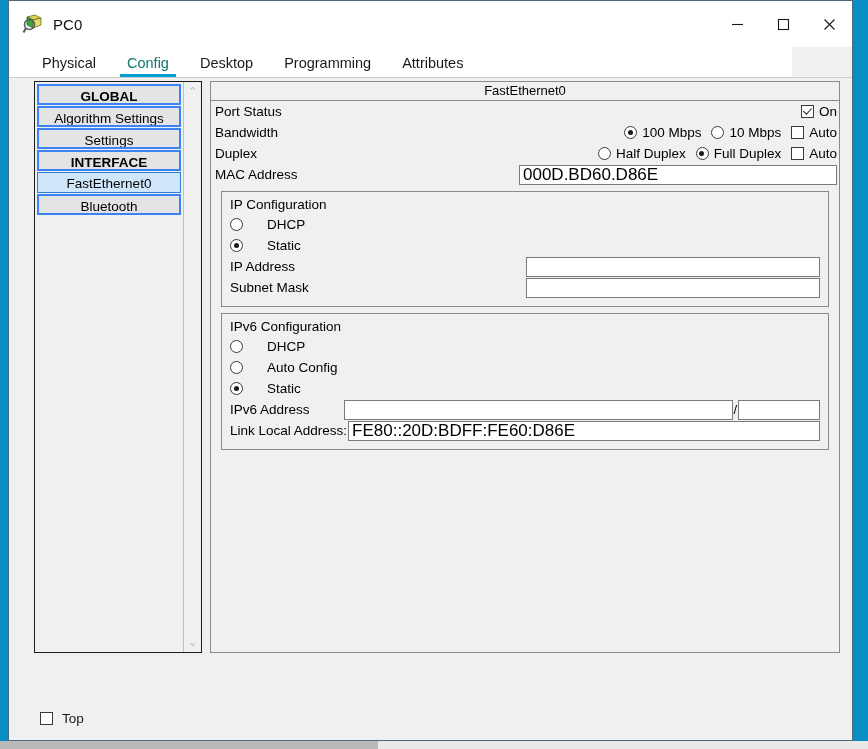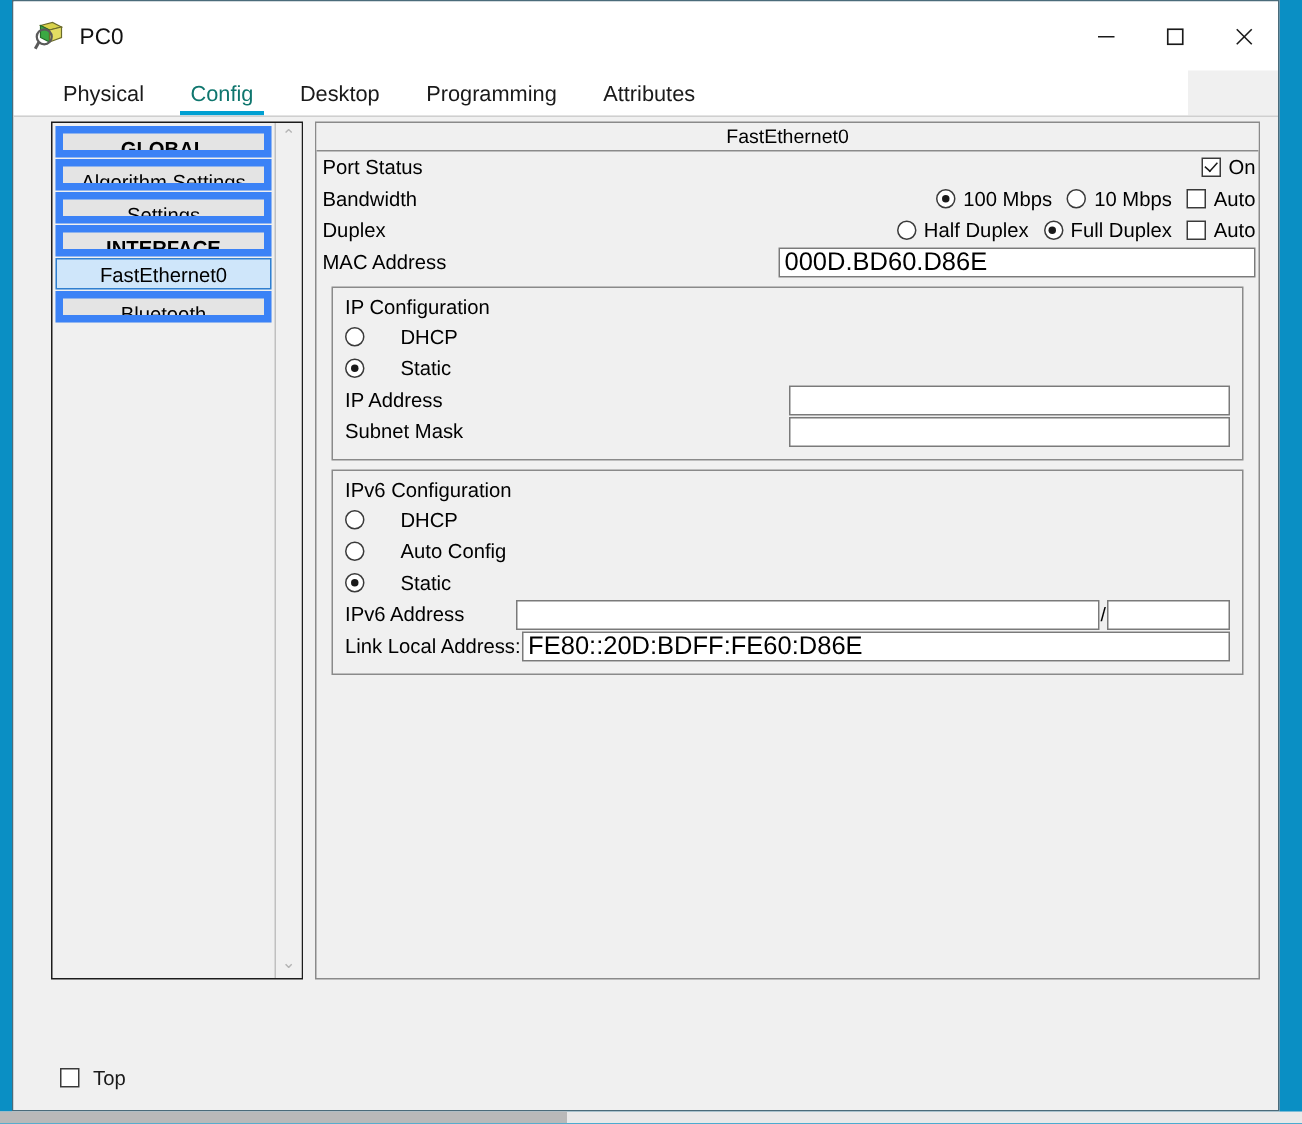--- a/index.html
+++ b/index.html
@@ -132,21 +132,21 @@
     box-sizing: border-box;
     overflow: hidden;
   }
   .side-item {
     height: 21px;
     line-height: 21px;
     text-align: center;
     font-size: 13.5px;
     color: #000000;
     background: #e4e4e4;
-    border: 5px solid #3b82f6;
+    border: 2px solid #3b82f6;
     box-sizing: border-box;
     margin-bottom: 1px;
     cursor: default;
     white-space: nowrap;
     overflow: hidden;
   }
   .side-item.header {
     font-weight: bold;
     background: #e4e4e4;
   }

